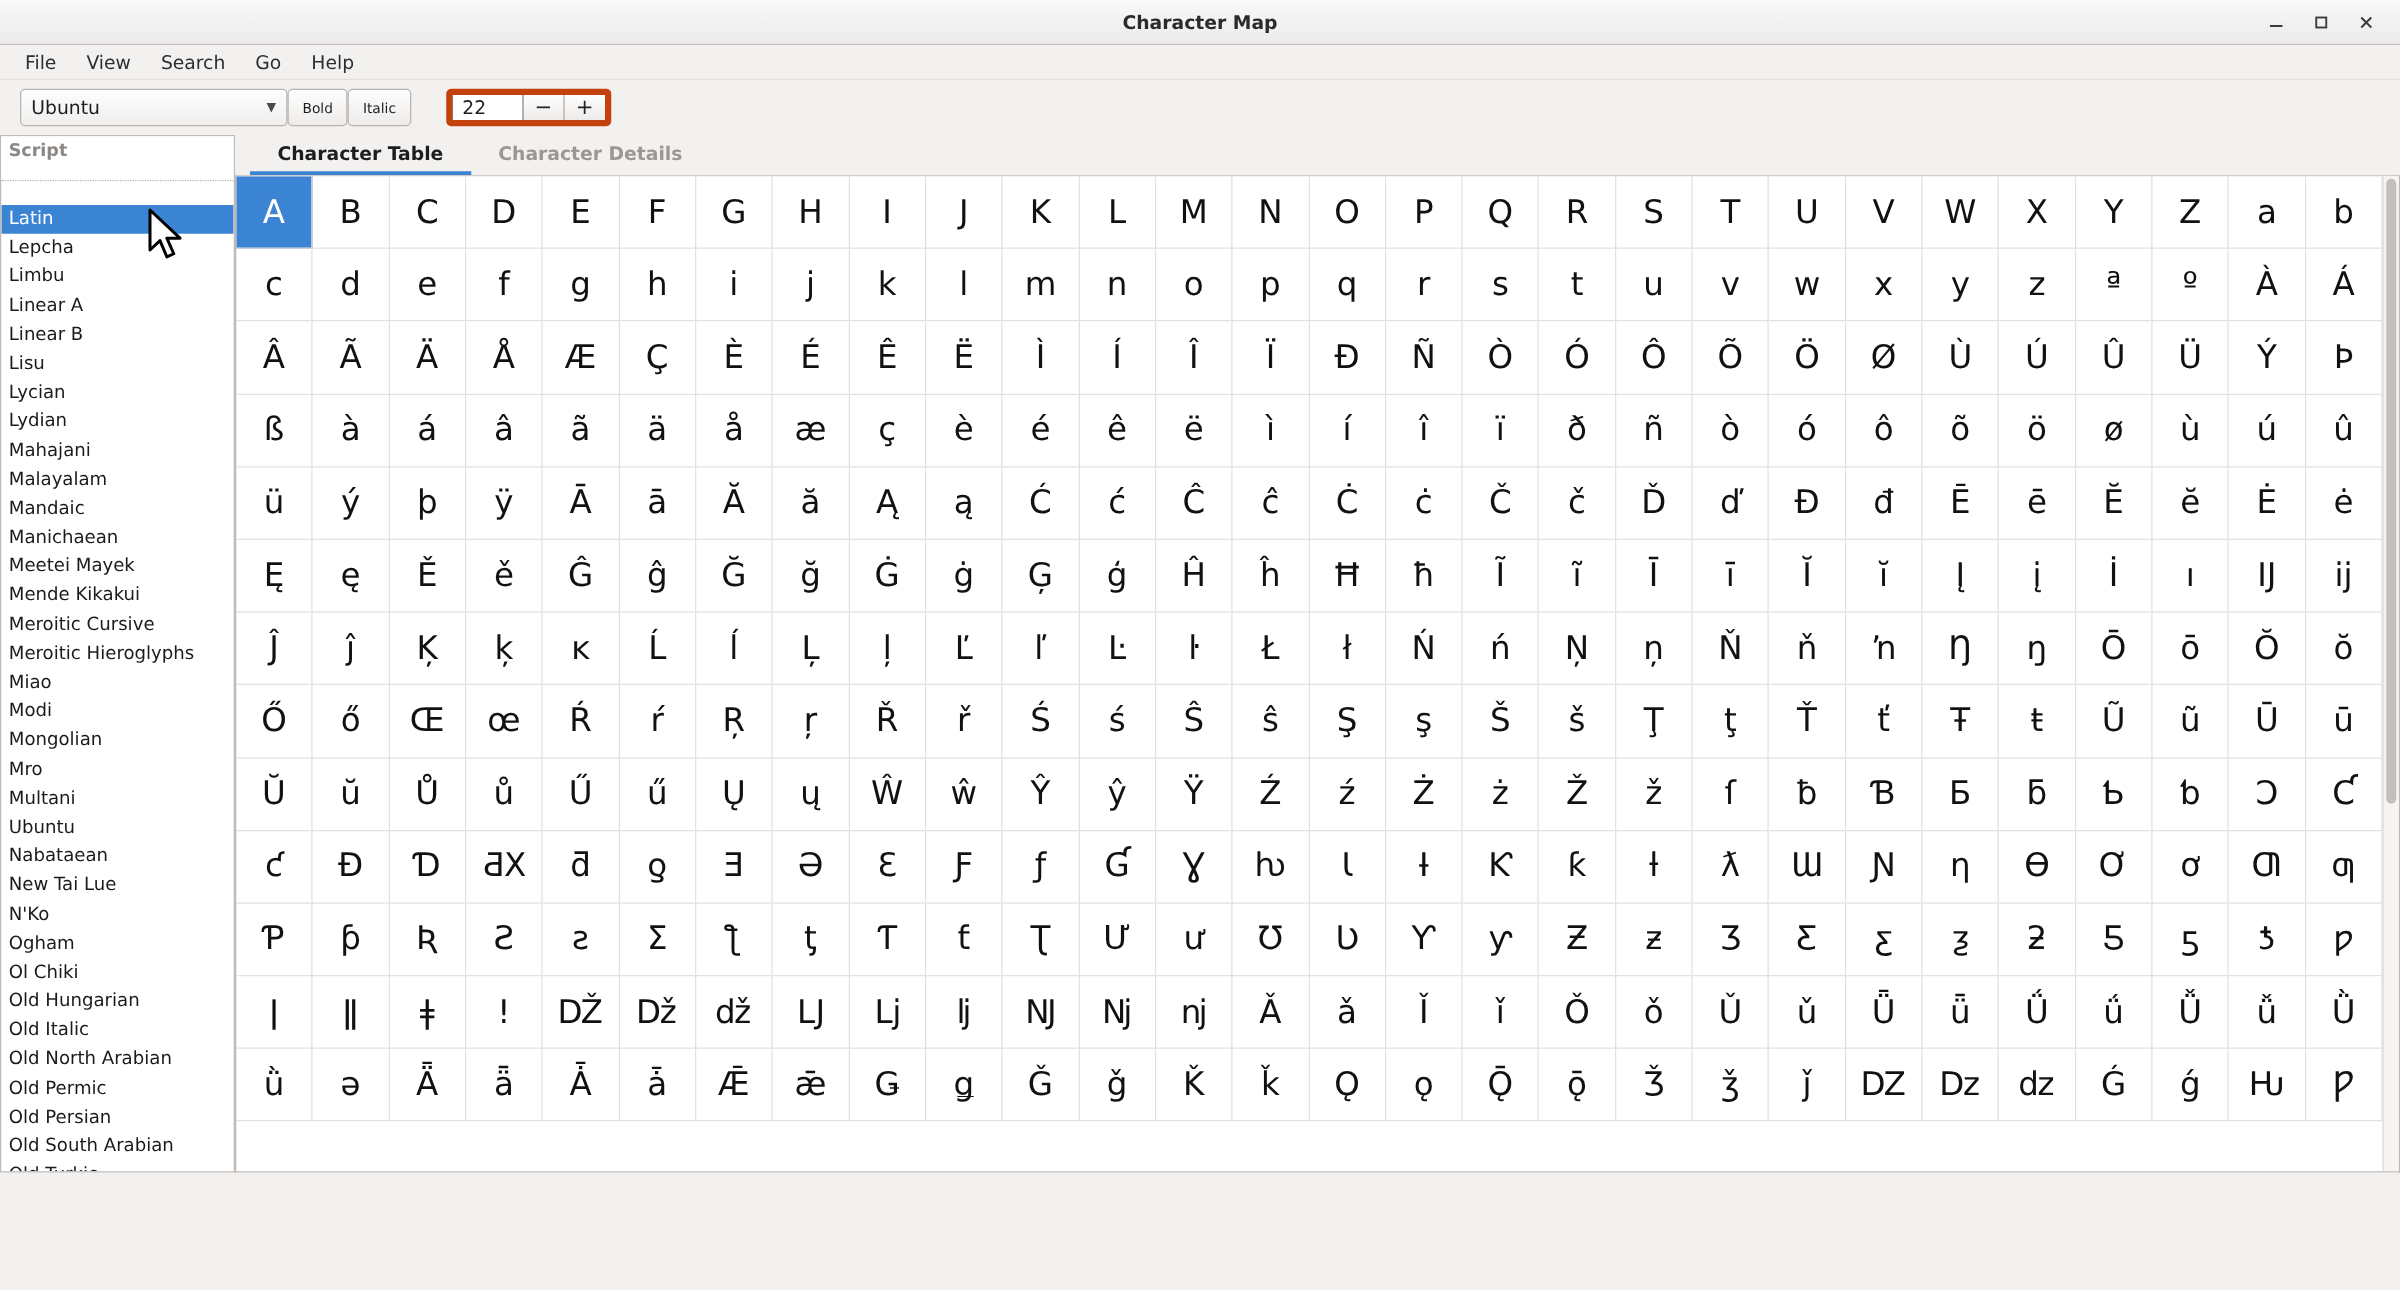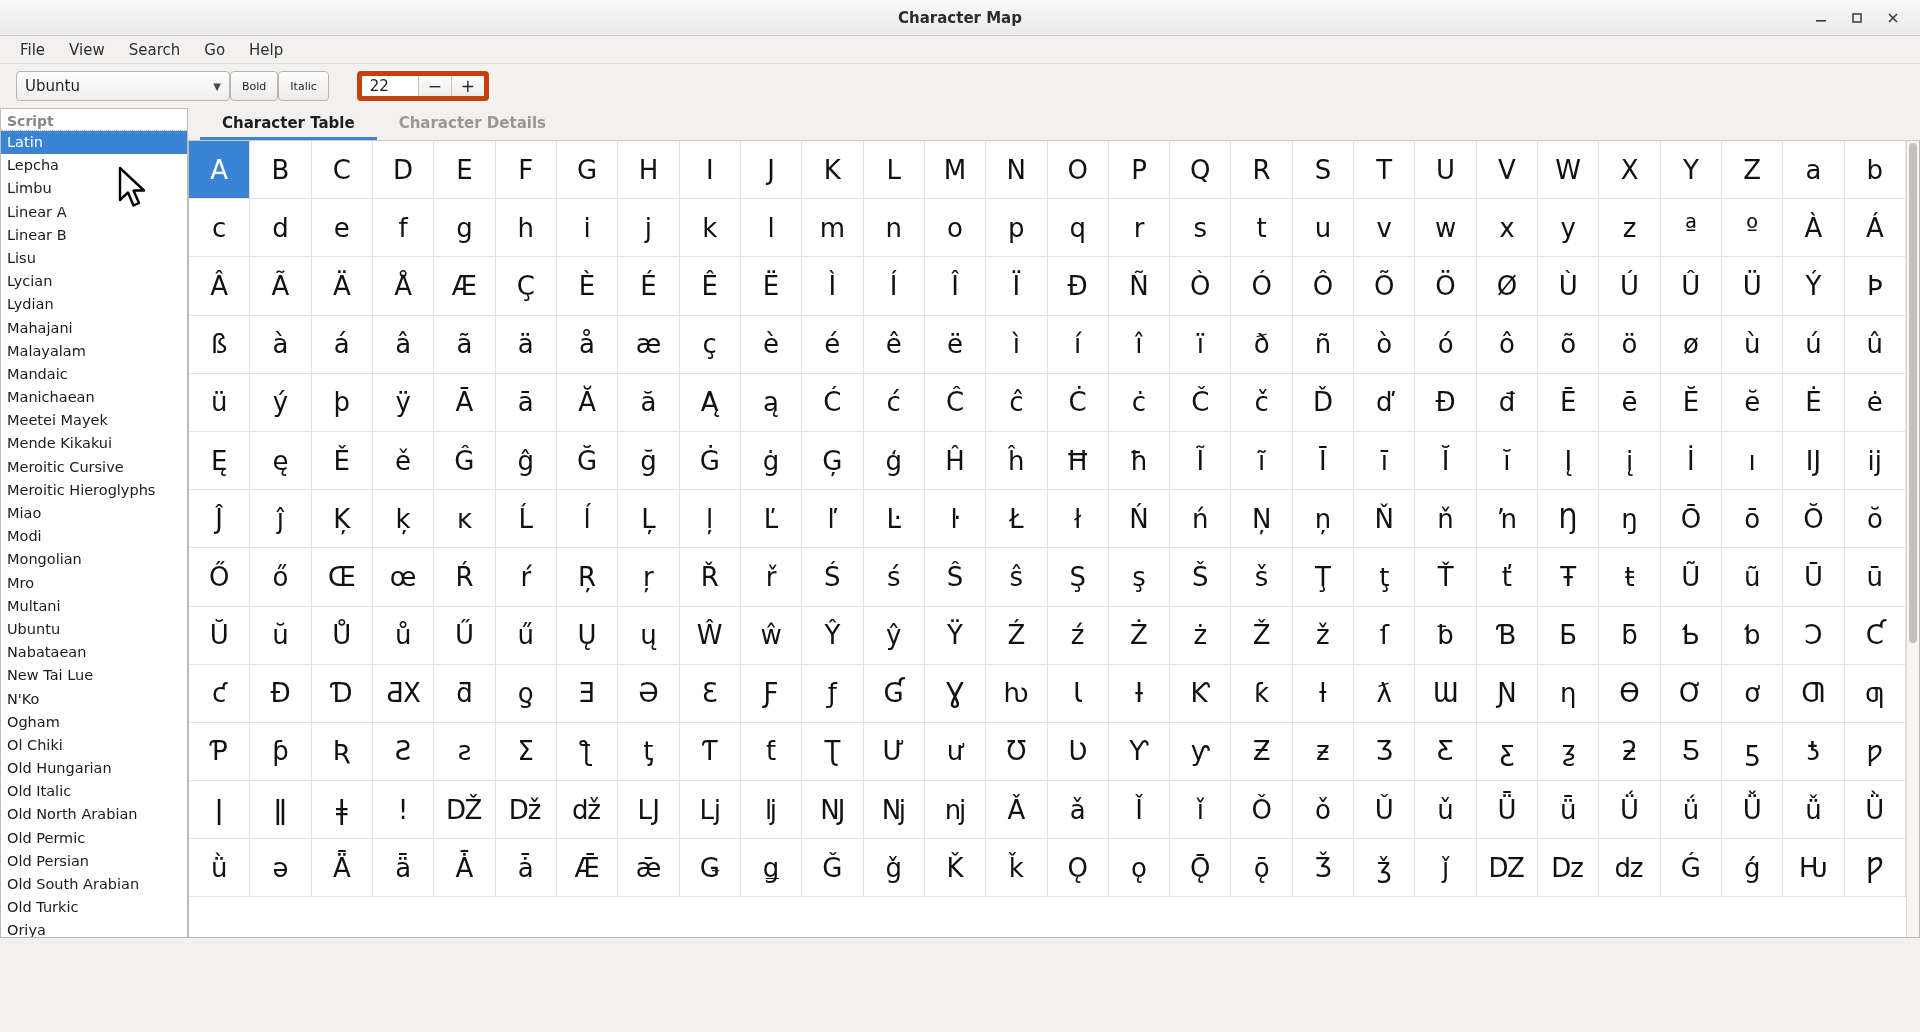--- a/index.html
+++ b/index.html
@@ -85,34 +85,34 @@
 
   
   #sidebar {
     width: 188px; background: #ffffff;
     border: 1px solid #bfbab6;
     margin-left: 0px;
     display: flex; flex-direction: column;
     overflow: hidden;
   }
   #sidebar .hdr {
-    height: 22px; line-height: 25px;
+    height: 36px; line-height: 25px;
     padding-left: 6px;
     font-size: 14px; font-weight: bold; color: #8a8784;
     background: #ffffff;
     border-bottom: 1px dotted #b9b4b0;
   }
   .slist { flex: 1; overflow: hidden; }
   .sitem {
     height: 23.2px; line-height: 23.2px;
     padding-left: 6px;
     font-size: 14.5px; color: #1b1b1b;
     white-space: nowrap;
   }
-  .sitem.sel { background: #3b84d4; color: #ffffff; }
+  .sitem.sel { background: #3b84d4; color: #ffffff; margin-top: 19px; }
 
   
   #right { flex: 1; display: flex; flex-direction: column; min-width: 0; }
 
   #tabs {
     height: 32px; display: flex; align-items: flex-end;
     background: #f2f1f0; padding-left: 12px;
   }
   .tab {
     padding: 0 22px; height: 32px; line-height: 30px;

